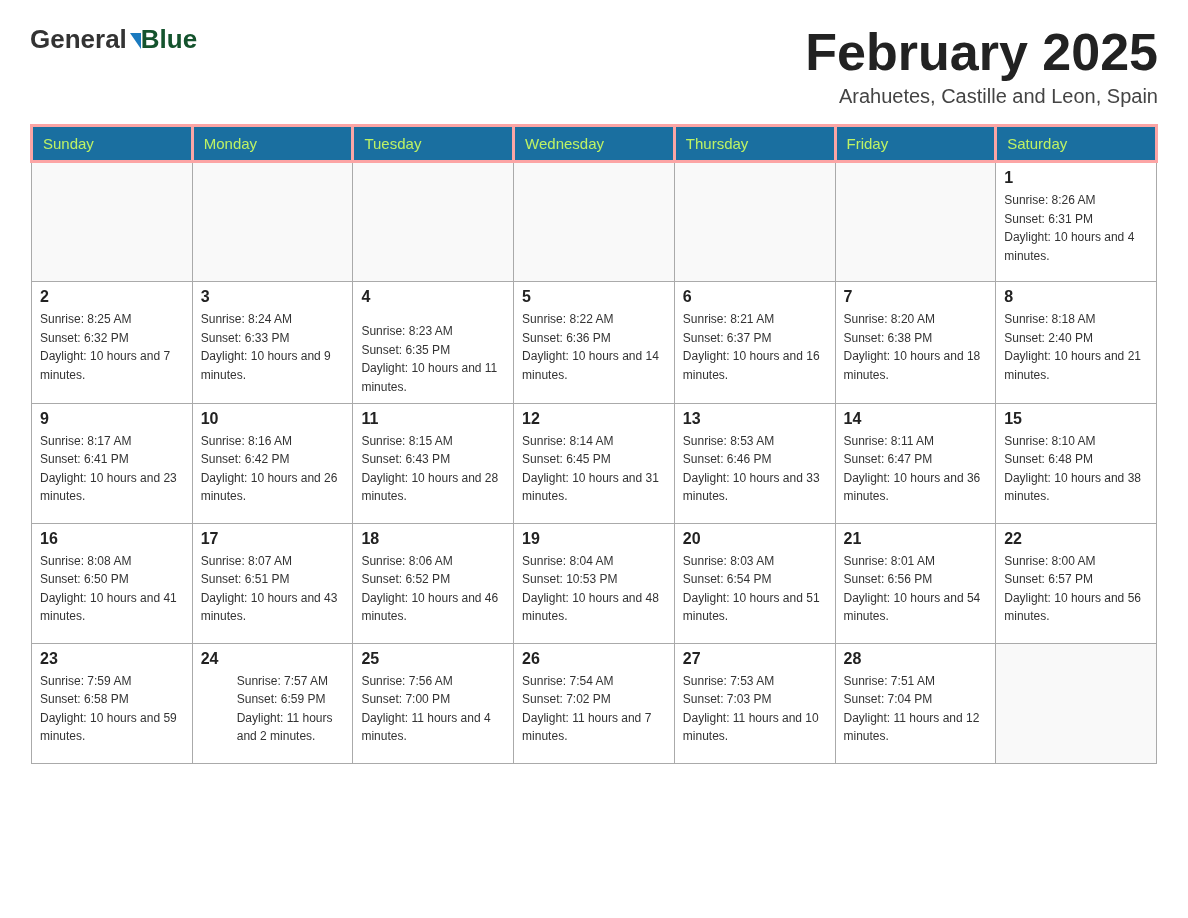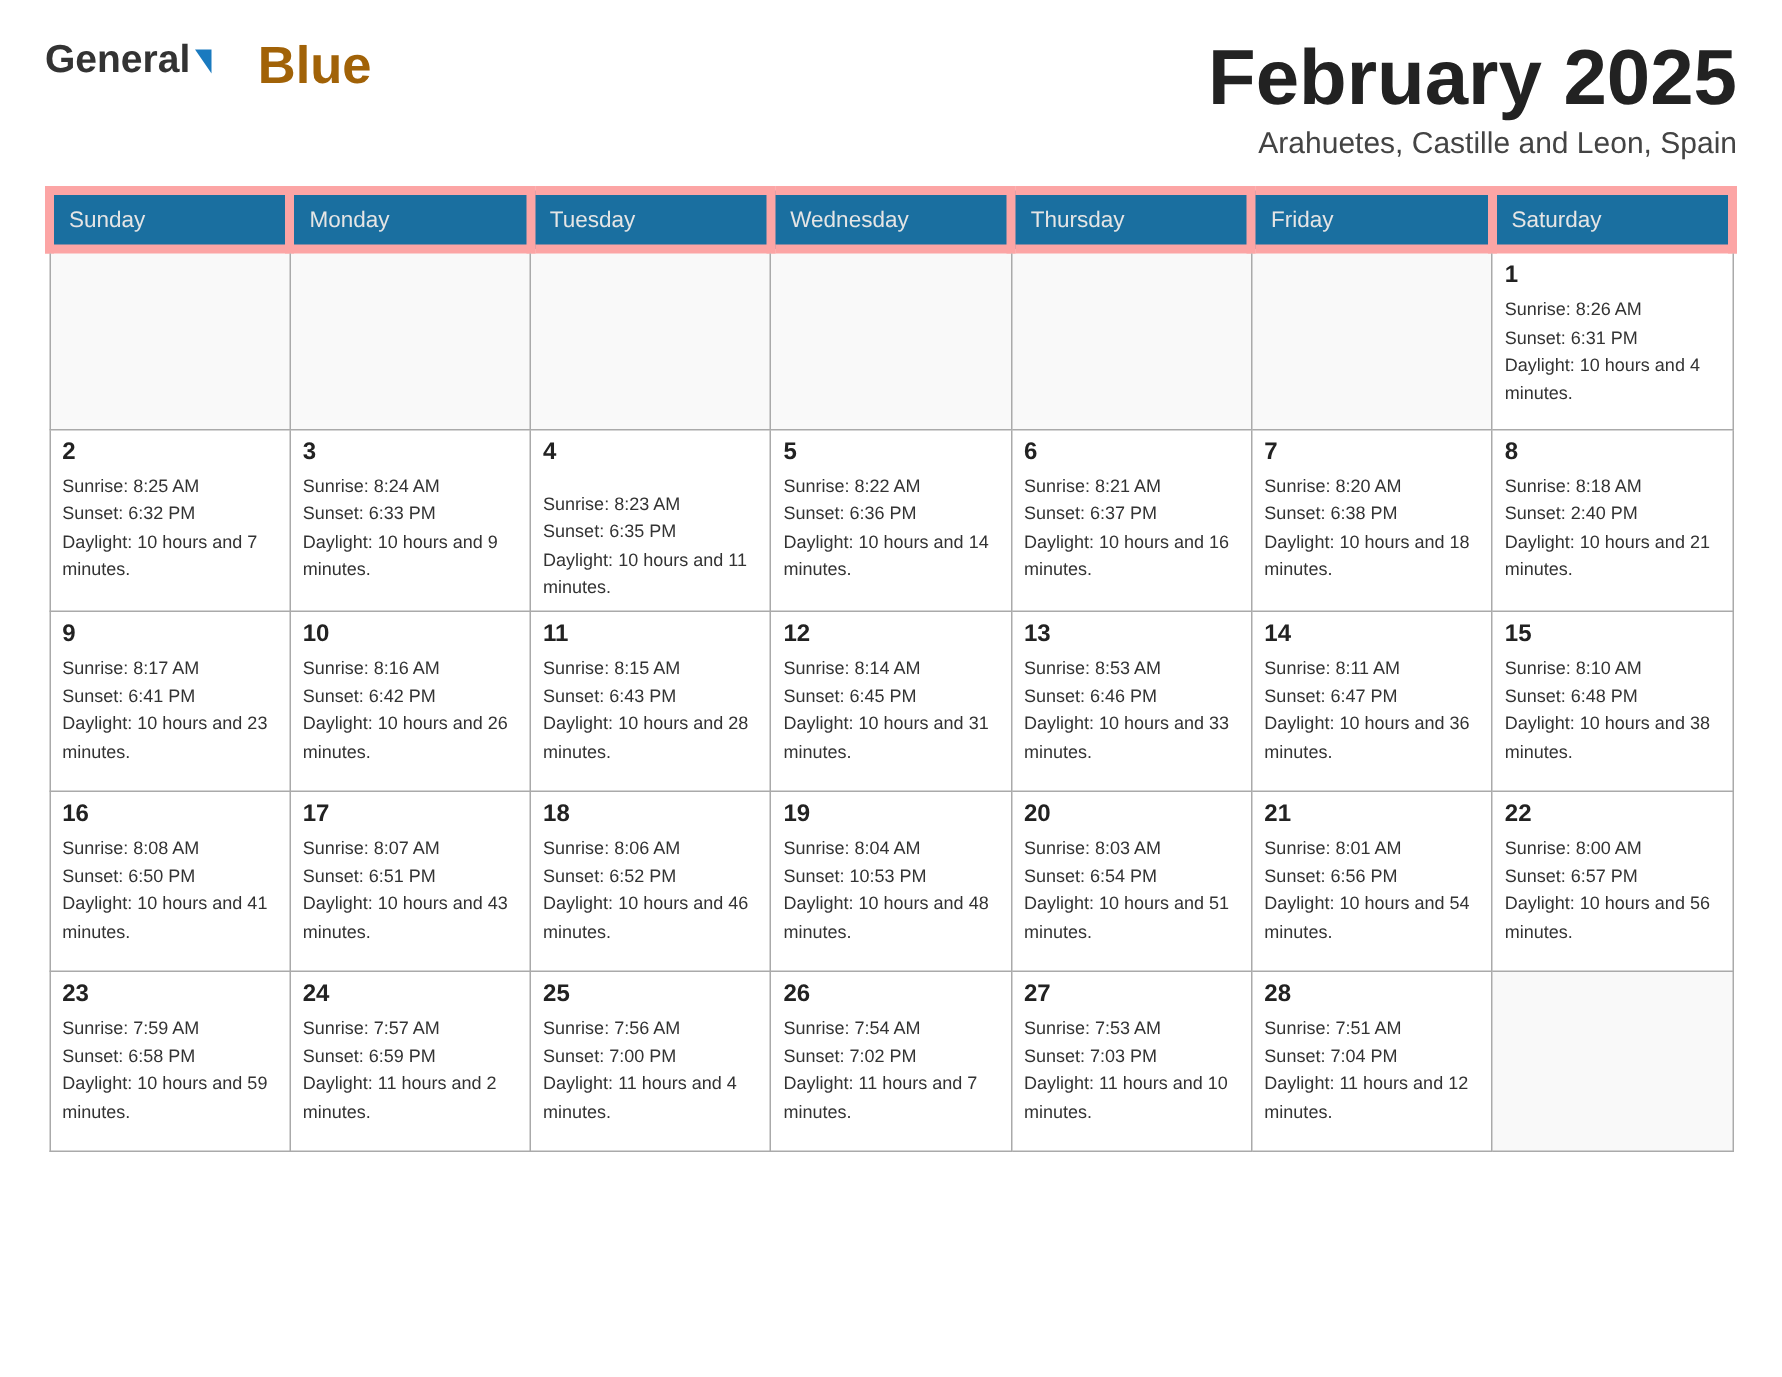--- a/index.html
+++ b/index.html
@@ -35,26 +35,26 @@
       color: #444;
       margin-top: 4px;
     }
     .calendar-table {
       width: 100%;
       border-collapse: collapse;
       table-layout: fixed;
     }
     .calendar-table thead tr th {
       background-color: #1a6fa0;
-      color: #e5e5e5;
+      color: #bef264;
       font-size: 15px;
       font-weight: normal;
       padding: 8px 10px;
       text-align: left;
-      border: 6px solid #fca5a5;
+      border: 3px solid #fca5a5;
     }
     .calendar-table tbody tr td {
       border: 1px solid #aaa;
       vertical-align: top;
       padding: 6px 8px;
       height: 120px;
       font-size: 12.5px;
       color: #222;
       background: #fff;
     }
@@ -76,24 +76,23 @@
     .logo-line1 {
       display: flex;
       align-items: center;
     }
     .logo-general {
       font-size: 26px;
       font-weight: bold;
       color: #333;
     }
     .logo-blue {
-      font-size: 35px;
+      font-size: 26px;
       font-weight: bold;
-      color: #a16207;
-      margin-left: 31px;
+      color: #14532d;
     }
   </style>
 </head>
 <body>
 
 <div class="header">
   <div class="logo">
     <div class="logo-line1">
       <span class="logo-general">General</span>
       <span style="display:inline-block; width:0; height:0; border-left:11px solid transparent; border-top:16px solid #1a7abf; margin-left:3px; margin-bottom:-2px;"></span>
@@ -269,21 +268,21 @@
       </tr>
       <tr>
         <td>
           <span class="day-number">23</span>
           <div class="day-info" style="white-space: pre-line;">Sunrise: 7:59 AM
 Sunset: 6:58 PM
 Daylight: 10 hours and 59 minutes.</div>
         </td>
         <td>
           <span class="day-number">24</span>
-          <div class="day-info" style="white-space: pre-line;">Sunrise: 7:57 AM
+          <div class="day-info" style="white-space: pre-line; margin-left: 36px;">Sunrise: 7:57 AM
 Sunset: 6:59 PM
 Daylight: 11 hours and 2 minutes.</div>
         </td>
         <td>
           <span class="day-number">25</span>
           <div class="day-info" style="white-space: pre-line;">Sunrise: 7:56 AM
 Sunset: 7:00 PM
 Daylight: 11 hours and 4 minutes.</div>
         </td>
         <td>

